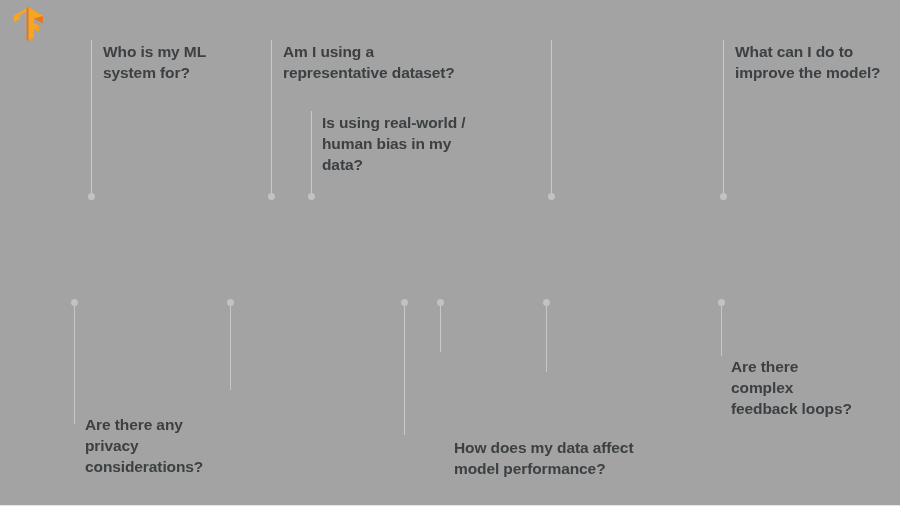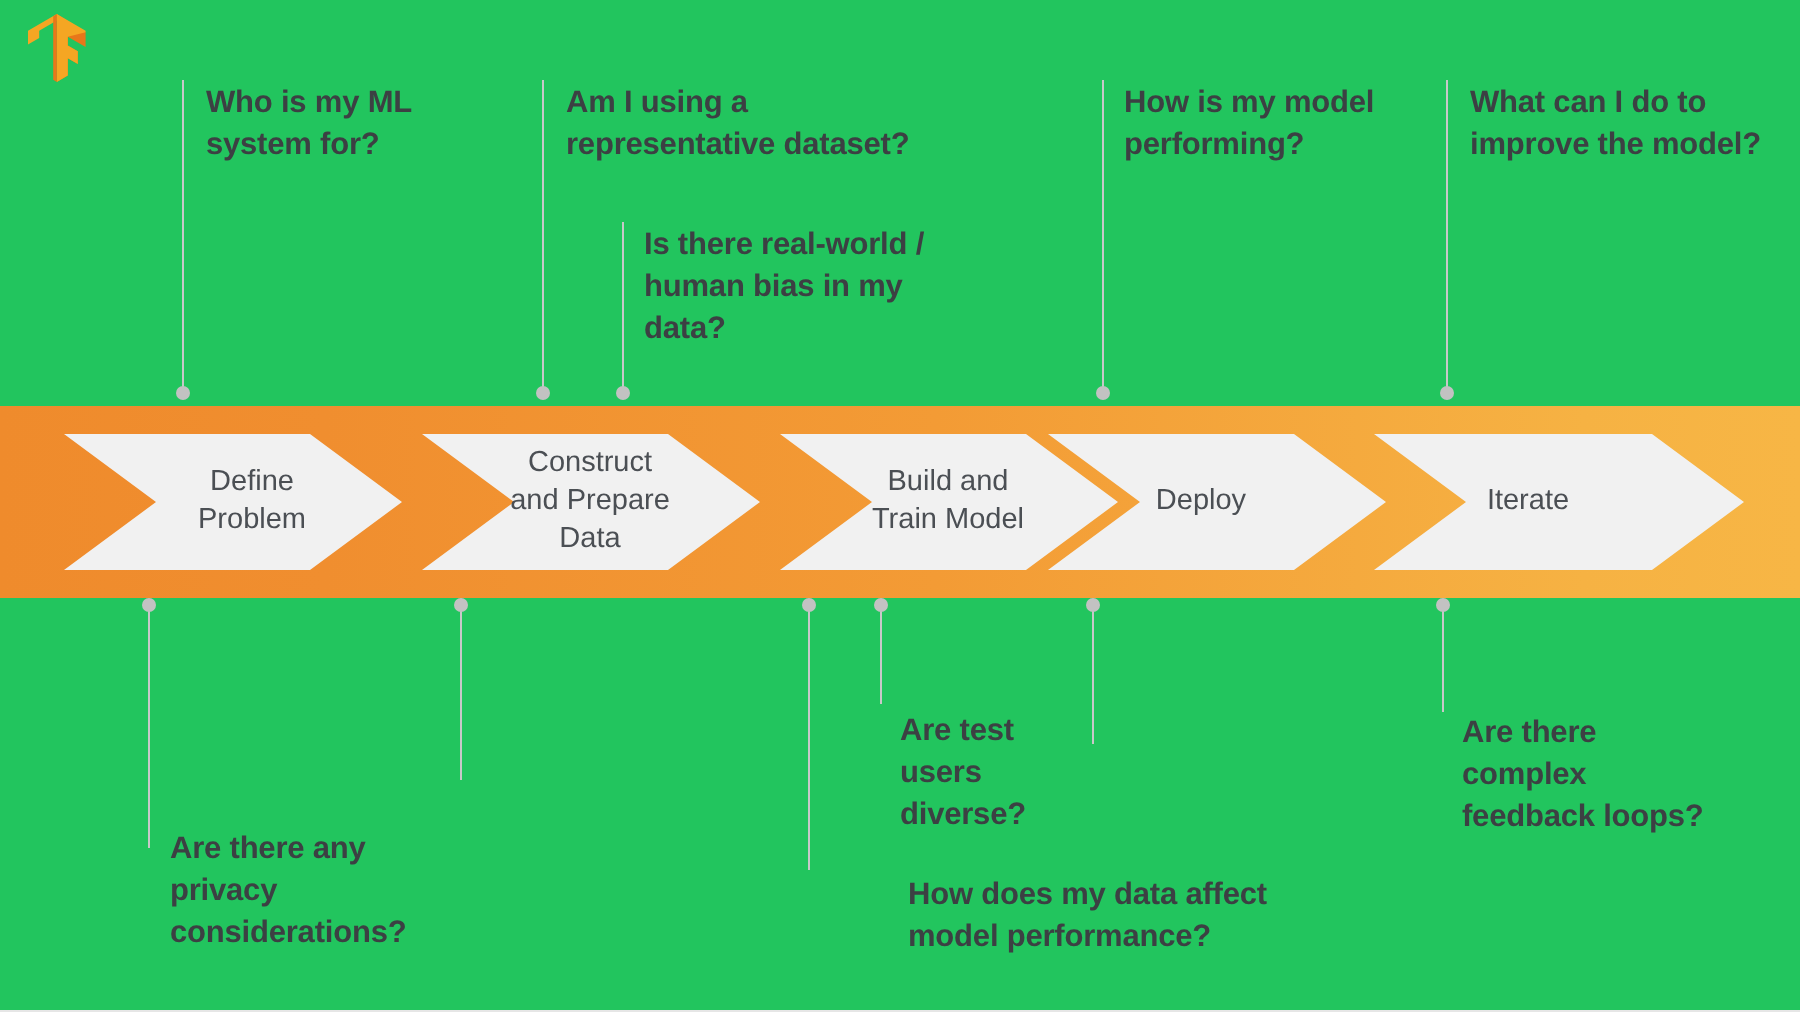--- a/index.html
+++ b/index.html
@@ -7,21 +7,21 @@
     padding: 0;
     background: #ffffff;
   }
   body {
     font-family: "Liberation Sans", sans-serif;
   }
   #root {
     position: relative;
     width: 900px;
     height: 506px;
-    background: #22c55e;
+    background: #a3a3a3;
     overflow: hidden;
     border-bottom: 1px solid #e6e6e6;
     box-sizing: border-box;
   }
 
   
   .tf-logo {
     position: absolute;
     left: 14px;
     top: 7px;
@@ -111,58 +111,28 @@
   <div class="conn down" style="left:723px; top:40px; height:157px;">
       <span class="dot"></span>
     </div>
 
   <div class="qtext" style="left:103px; top:41px; width:180px;">Who is my ML
 system for?</div>
 
   <div class="qtext" style="left:283px; top:41px; width:230px;">Am I using a
 representative dataset?</div>
 
-  <div class="qtext" style="left:322px; top:112px; width:185px;">Is there real-world /
+  <div class="qtext" style="left:322px; top:112px; width:185px;">Is using real-world /
 human bias in my
 data?</div>
 
-  <div class="qtext" style="left:562px; top:41px; width:180px;">How is my model
-performing?</div>
 
   <div class="qtext" style="left:735px; top:41px; width:185px;">What can I do to
 improve the model?</div>
 
-  <div class="band">
-    <svg class="band-svg" width="900" height="96" viewBox="0 0 900 96">
-
-      <path d="M 32,14 L 155,14 L 201,48 L 155,82 L 32,82 L 78,48 Z" fill="#F1F1F1"></path>
-
-      <path d="M 211,14 L 334,14 L 380,48 L 334,82 L 211,82 L 257,48 Z" fill="#F1F1F1"></path>
-
-      <path d="M 390,14 L 513,14 L 559,48 L 513,82 L 390,82 L 436,48 Z" fill="#F1F1F1"></path>
-
-      <path d="M 524,14 L 647,14 L 693,48 L 647,82 L 524,82 L 570,48 Z" fill="#F1F1F1"></path>
-
-      <path d="M 687,14 L 826,14 L 872,48 L 826,82 L 687,82 L 733,48 Z" fill="#F1F1F1"></path>
-    </svg>
-
-    <div class="stage-label" style="left:66px; top:48px; width:120px;">Define
-Problem</div>
-
-    <div class="stage-label" style="left:225px; top:48px; width:140px;">Construct
-and Prepare
-Data</div>
-
-    <div class="stage-label" style="left:404px; top:48px; width:140px;">Build and
-Train Model</div>
-
-    <div class="stage-label" style="left:538px; top:48px; width:125px;">Deploy</div>
-
-    <div class="stage-label" style="left:700px; top:48px; width:128px;">Iterate</div>
-  </div>
 
   <div class="conn up" style="left:74px; top:302px; height:122px;">
       <span class="dot"></span>
     </div>
 
   <div class="conn up" style="left:230px; top:302px; height:88px;">
       <span class="dot"></span>
     </div>
 
   <div class="conn up" style="left:404px; top:302px; height:133px;">
@@ -182,22 +152,19 @@
     </div>
 
   <div class="qtext" style="left:85px; top:414px; width:175px;">Are there any
 privacy
 considerations?</div>
 
 
   <div class="qtext" style="left:412px; top:437px; width:230px;margin-left:42px;">How does my data affect
 model performance?</div>
 
-  <div class="qtext" style="left:450px; top:355px; width:110px;">Are test
-users
-diverse?</div>
 
 
   <div class="qtext" style="left:731px; top:356px; width:175px;">Are there
 complex
 feedback loops?</div>
 
 </div>
 
 </body></html>

